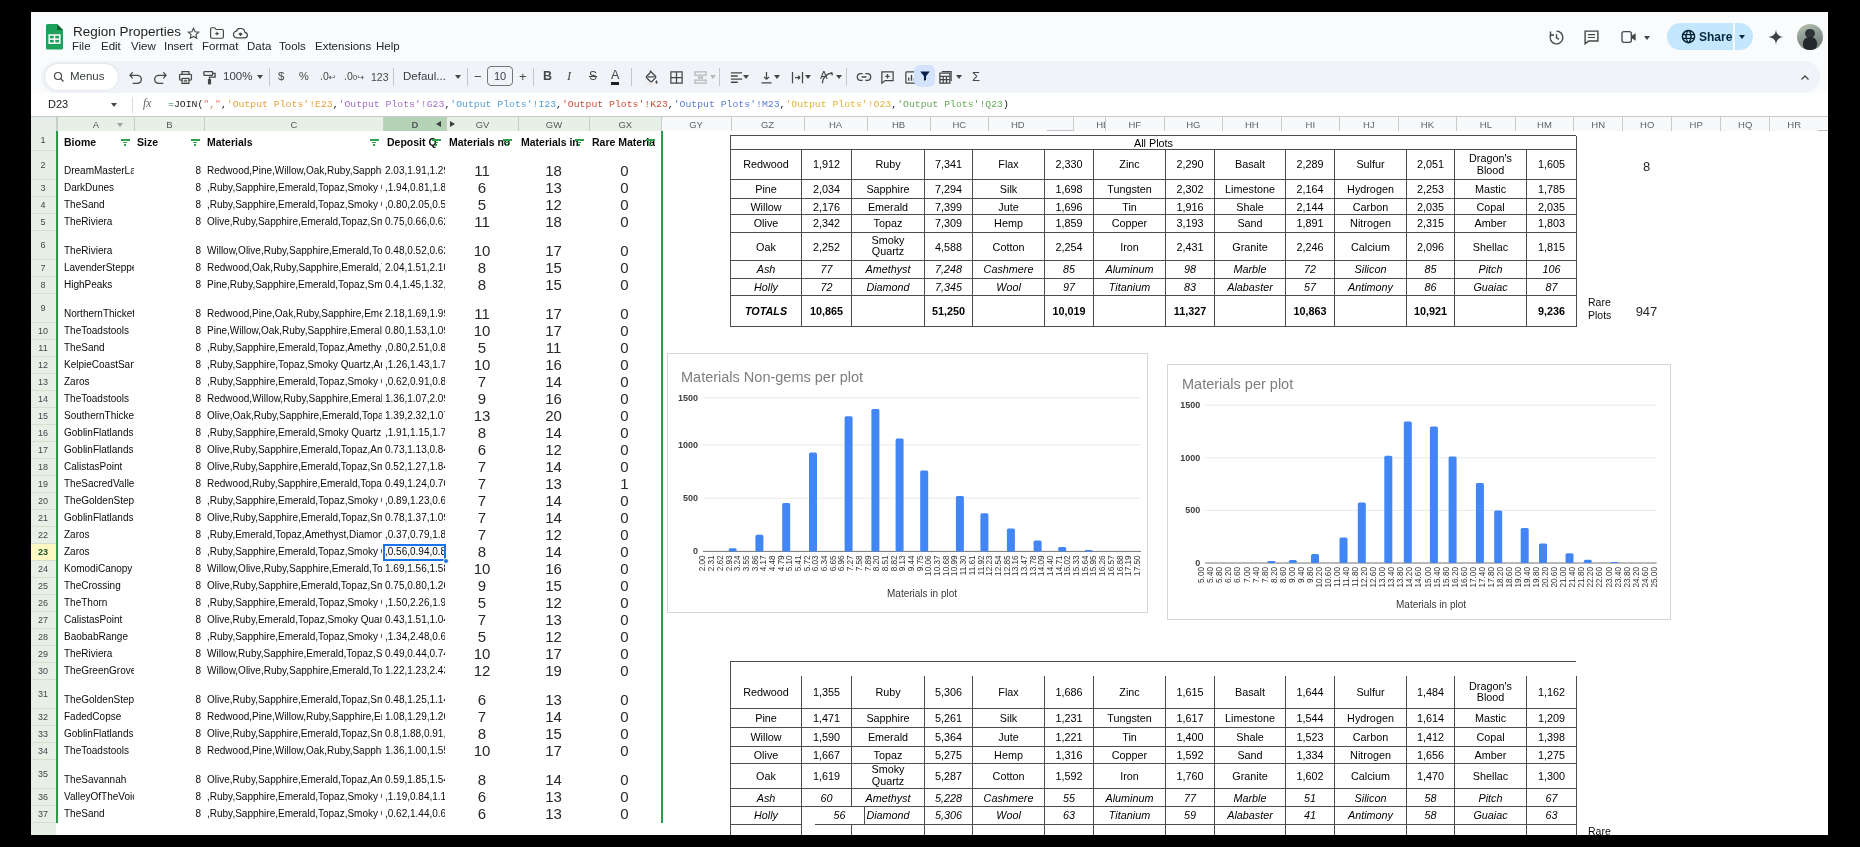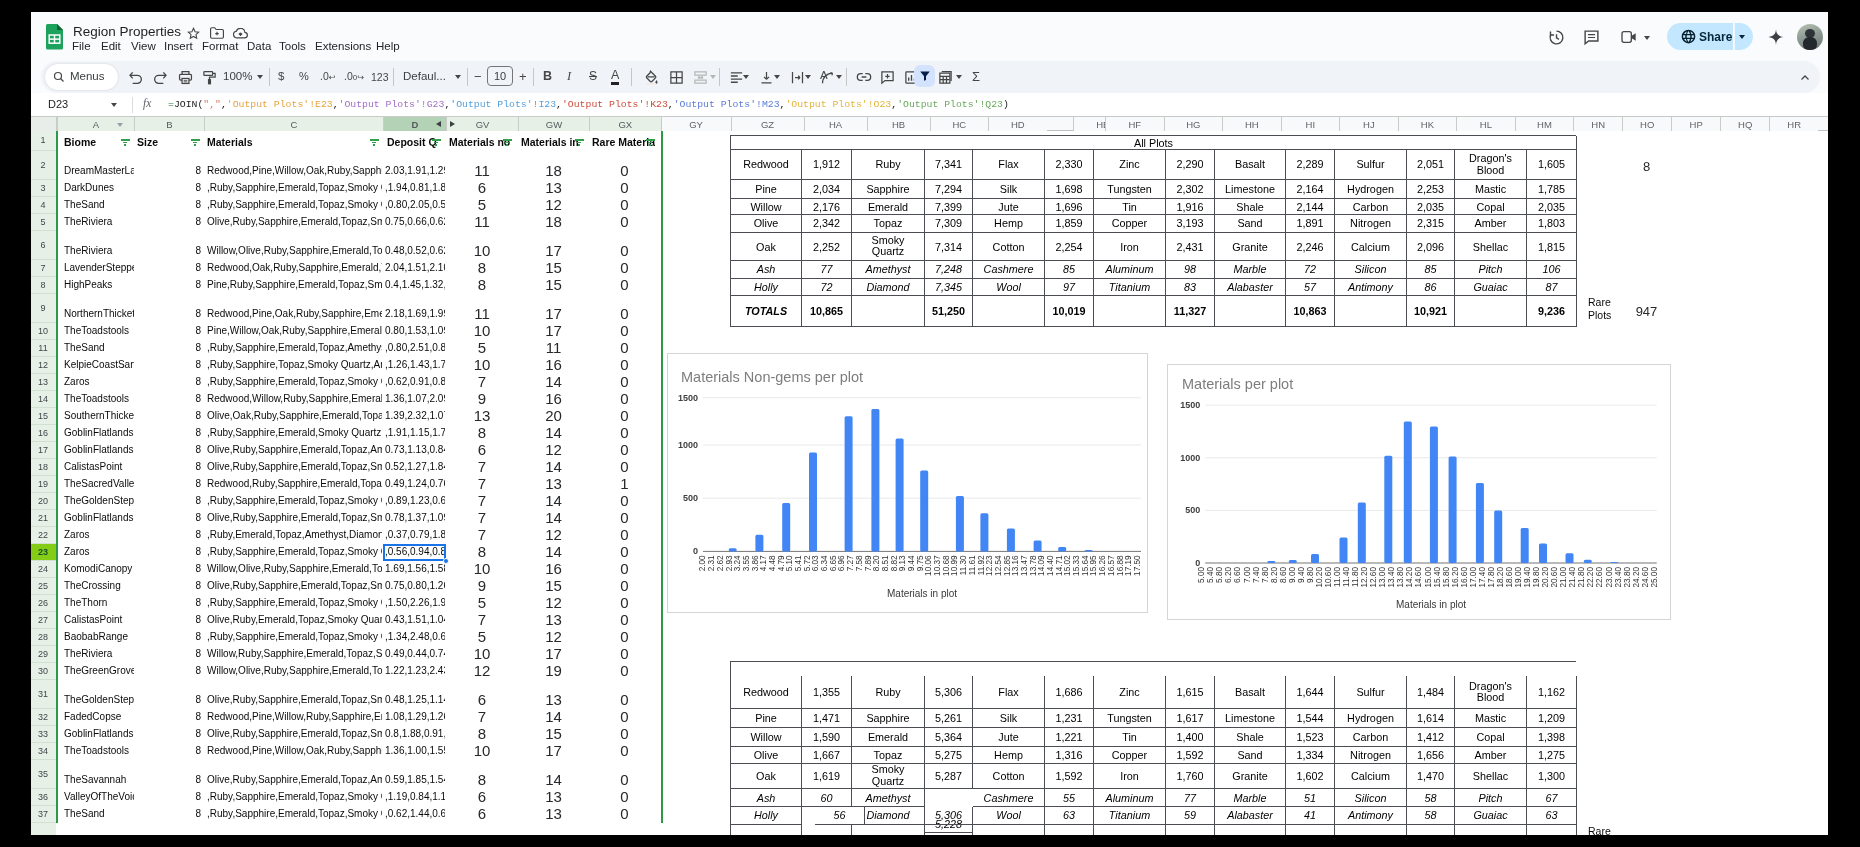--- a/index.html
+++ b/index.html
@@ -265,21 +265,21 @@
 <div class="rnum" style="top:361.9px;height:17.0px;background:#e7f0e7;font-weight:normal;color:#40454a;">13</div>
 <div class="rnum" style="top:378.9px;height:17.0px;background:#e7f0e7;font-weight:normal;color:#40454a;">14</div>
 <div class="rnum" style="top:395.9px;height:17.0px;background:#e7f0e7;font-weight:normal;color:#40454a;">15</div>
 <div class="rnum" style="top:412.9px;height:17.0px;background:#e7f0e7;font-weight:normal;color:#40454a;">16</div>
 <div class="rnum" style="top:429.9px;height:17.0px;background:#e7f0e7;font-weight:normal;color:#40454a;">17</div>
 <div class="rnum" style="top:446.9px;height:17.0px;background:#e7f0e7;font-weight:normal;color:#40454a;">18</div>
 <div class="rnum" style="top:463.9px;height:17.0px;background:#e7f0e7;font-weight:normal;color:#40454a;">19</div>
 <div class="rnum" style="top:480.9px;height:17.0px;background:#e7f0e7;font-weight:normal;color:#40454a;">20</div>
 <div class="rnum" style="top:497.9px;height:17.0px;background:#e7f0e7;font-weight:normal;color:#40454a;">21</div>
 <div class="rnum" style="top:514.9px;height:17.0px;background:#e7f0e7;font-weight:normal;color:#40454a;">22</div>
-<div class="rnum" style="top:531.9px;height:17.0px;background:#84cc16;font-weight:bold;color:#17512d;">23</div>
+<div class="rnum" style="top:531.9px;height:17.0px;background:#fef9c3;font-weight:bold;color:#17512d;">23</div>
 <div class="rnum" style="top:548.9px;height:17.0px;background:#e7f0e7;font-weight:normal;color:#40454a;">24</div>
 <div class="rnum" style="top:565.9px;height:17.0px;background:#e7f0e7;font-weight:normal;color:#40454a;">25</div>
 <div class="rnum" style="top:582.9px;height:17.0px;background:#e7f0e7;font-weight:normal;color:#40454a;">26</div>
 <div class="rnum" style="top:599.9px;height:17.0px;background:#e7f0e7;font-weight:normal;color:#40454a;">27</div>
 <div class="rnum" style="top:616.9px;height:17.0px;background:#e7f0e7;font-weight:normal;color:#40454a;">28</div>
 <div class="rnum" style="top:633.9px;height:17.0px;background:#e7f0e7;font-weight:normal;color:#40454a;">29</div>
 <div class="rnum" style="top:650.9px;height:17.0px;background:#e7f0e7;font-weight:normal;color:#40454a;">30</div>
 <div class="rnum" style="top:667.9px;height:29.0px;background:#e7f0e7;font-weight:normal;color:#40454a;">31</div>
 <div class="rnum" style="top:696.9px;height:17.0px;background:#e7f0e7;font-weight:normal;color:#40454a;">32</div>
 <div class="rnum" style="top:713.9px;height:17.0px;background:#e7f0e7;font-weight:normal;color:#40454a;">33</div>
@@ -640,21 +640,21 @@
 <div class="tbx" style="position:absolute;left:435.0px;top:79.7px;width:49px;height:17.4px;line-height:17.4px;">3,193</div>
 <div class="tbx" style="position:absolute;left:484.0px;top:79.7px;width:71px;height:17.4px;line-height:17.4px;">Sand</div>
 <div class="tbx" style="position:absolute;left:555.0px;top:79.7px;width:49px;height:17.4px;line-height:17.4px;">1,891</div>
 <div class="tbx" style="position:absolute;left:604.0px;top:79.7px;width:72px;height:17.4px;line-height:17.4px;">Nitrogen</div>
 <div class="tbx" style="position:absolute;left:676.0px;top:79.7px;width:48px;height:17.4px;line-height:17.4px;">2,315</div>
 <div class="tbx" style="position:absolute;left:724.0px;top:79.7px;width:72px;height:17.4px;line-height:17.4px;">Amber</div>
 <div class="tbx" style="position:absolute;left:796.0px;top:79.7px;width:50px;height:17.4px;line-height:17.4px;">1,803</div>
 <div class="tbx" style="position:absolute;left:0.0px;top:97.1px;width:71px;height:28.2px;line-height:28.2px;">Oak</div>
 <div class="tbx" style="position:absolute;left:71.0px;top:97.1px;width:50px;height:28.2px;line-height:28.2px;">2,252</div>
 <div class="tbx" style="position:absolute;left:121.0px;top:97.1px;width:73px;height:28.2px;display:flex;align-items:center;justify-content:center;line-height:11.5px;">Smoky<br>Quartz</div>
-<div class="tbx" style="position:absolute;left:194.0px;top:97.1px;width:48px;height:28.2px;line-height:28.2px;">7,314</div>
+<div class="tbx" style="position:absolute;left:194.0px;top:97.1px;width:48px;height:28.2px;line-height:28.2px;">4,588</div>
 <div class="tbx" style="position:absolute;left:242.0px;top:97.1px;width:72px;height:28.2px;line-height:28.2px;">Cotton</div>
 <div class="tbx" style="position:absolute;left:314.0px;top:97.1px;width:49px;height:28.2px;line-height:28.2px;">2,254</div>
 <div class="tbx" style="position:absolute;left:363.0px;top:97.1px;width:72px;height:28.2px;line-height:28.2px;">Iron</div>
 <div class="tbx" style="position:absolute;left:435.0px;top:97.1px;width:49px;height:28.2px;line-height:28.2px;">2,431</div>
 <div class="tbx" style="position:absolute;left:484.0px;top:97.1px;width:71px;height:28.2px;line-height:28.2px;">Granite</div>
 <div class="tbx" style="position:absolute;left:555.0px;top:97.1px;width:49px;height:28.2px;line-height:28.2px;">2,246</div>
 <div class="tbx" style="position:absolute;left:604.0px;top:97.1px;width:72px;height:28.2px;line-height:28.2px;">Calcium</div>
 <div class="tbx" style="position:absolute;left:676.0px;top:97.1px;width:48px;height:28.2px;line-height:28.2px;">2,096</div>
 <div class="tbx" style="position:absolute;left:724.0px;top:97.1px;width:72px;height:28.2px;line-height:28.2px;">Shellac</div>
 <div class="tbx" style="position:absolute;left:796.0px;top:97.1px;width:50px;height:28.2px;line-height:28.2px;">1,815</div>
@@ -768,21 +768,21 @@
 <div class="tbx" style="position:absolute;left:435.0px;top:101.3px;width:49px;height:25.8px;line-height:25.8px;">1,760</div>
 <div class="tbx" style="position:absolute;left:484.0px;top:101.3px;width:71px;height:25.8px;line-height:25.8px;">Granite</div>
 <div class="tbx" style="position:absolute;left:555.0px;top:101.3px;width:49px;height:25.8px;line-height:25.8px;">1,602</div>
 <div class="tbx" style="position:absolute;left:604.0px;top:101.3px;width:72px;height:25.8px;line-height:25.8px;">Calcium</div>
 <div class="tbx" style="position:absolute;left:676.0px;top:101.3px;width:48px;height:25.8px;line-height:25.8px;">1,470</div>
 <div class="tbx" style="position:absolute;left:724.0px;top:101.3px;width:72px;height:25.8px;line-height:25.8px;">Shellac</div>
 <div class="tbx" style="position:absolute;left:796.0px;top:101.3px;width:50px;height:25.8px;line-height:25.8px;">1,300</div>
 <div class="tbx" style="position:absolute;left:0.0px;top:127.1px;width:71px;height:18.0px;font-style:italic;line-height:18.0px;">Ash</div>
 <div class="tbx" style="position:absolute;left:71.0px;top:127.1px;width:50px;height:18.0px;font-style:italic;line-height:18.0px;">60</div>
 <div class="tbx" style="position:absolute;left:121.0px;top:127.1px;width:73px;height:18.0px;font-style:italic;line-height:18.0px;">Amethyst</div>
-<div class="tbx" style="position:absolute;left:194.0px;top:127.1px;width:48px;height:18.0px;font-style:italic;line-height:18.0px;margin-top:26px;">5,228</div>
+<div class="tbx" style="position:absolute;left:194.0px;top:127.1px;width:48px;height:18.0px;font-style:italic;line-height:18.0px;">5,228</div>
 <div class="tbx" style="position:absolute;left:242.0px;top:127.1px;width:72px;height:18.0px;font-style:italic;line-height:18.0px;">Cashmere</div>
 <div class="tbx" style="position:absolute;left:314.0px;top:127.1px;width:49px;height:18.0px;font-style:italic;line-height:18.0px;">55</div>
 <div class="tbx" style="position:absolute;left:363.0px;top:127.1px;width:72px;height:18.0px;font-style:italic;line-height:18.0px;">Aluminum</div>
 <div class="tbx" style="position:absolute;left:435.0px;top:127.1px;width:49px;height:18.0px;font-style:italic;line-height:18.0px;">77</div>
 <div class="tbx" style="position:absolute;left:484.0px;top:127.1px;width:71px;height:18.0px;font-style:italic;line-height:18.0px;">Marble</div>
 <div class="tbx" style="position:absolute;left:555.0px;top:127.1px;width:49px;height:18.0px;font-style:italic;line-height:18.0px;">51</div>
 <div class="tbx" style="position:absolute;left:604.0px;top:127.1px;width:72px;height:18.0px;font-style:italic;line-height:18.0px;">Silicon</div>
 <div class="tbx" style="position:absolute;left:676.0px;top:127.1px;width:48px;height:18.0px;font-style:italic;line-height:18.0px;">58</div>
 <div class="tbx" style="position:absolute;left:724.0px;top:127.1px;width:72px;height:18.0px;font-style:italic;line-height:18.0px;">Pitch</div>
 <div class="tbx" style="position:absolute;left:796.0px;top:127.1px;width:50px;height:18.0px;font-style:italic;line-height:18.0px;">67</div>

